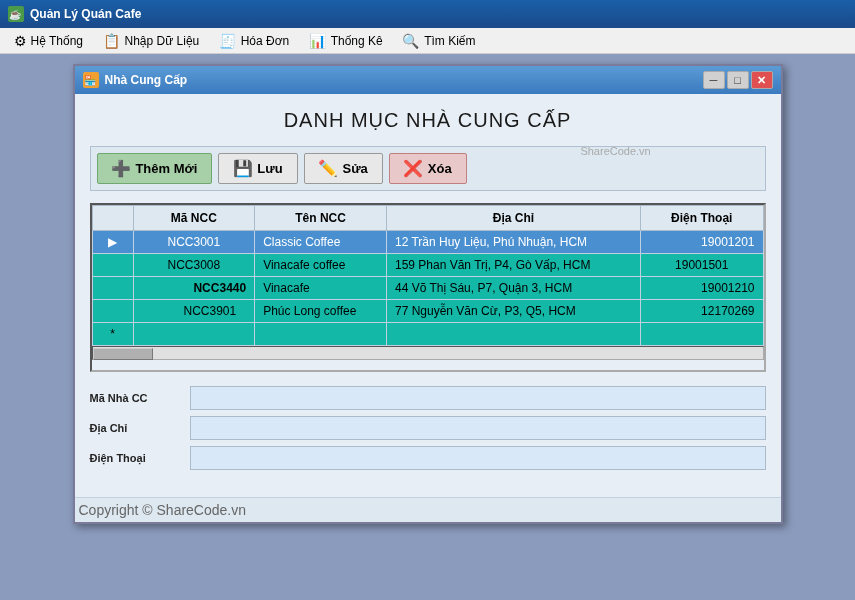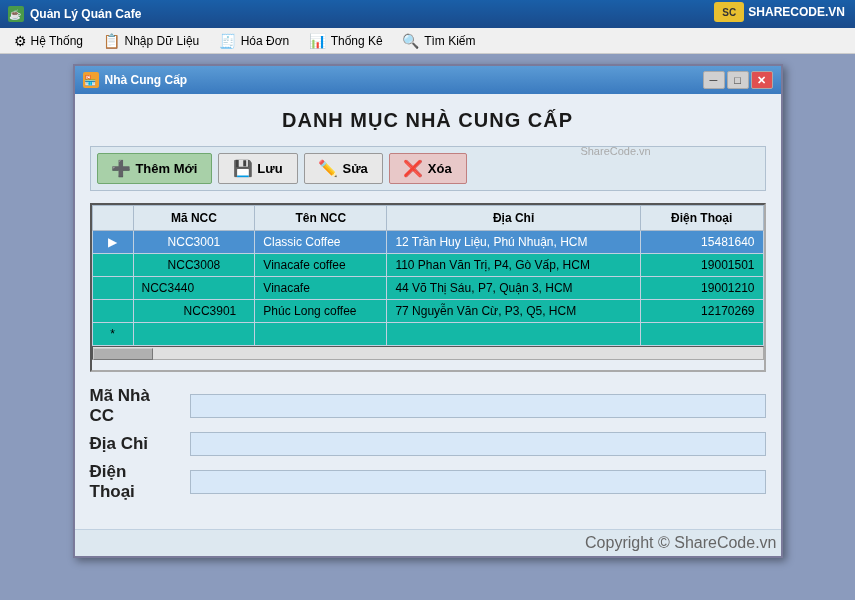--- a/index.html
+++ b/index.html
@@ -121,21 +121,21 @@
     .win-btn.close { background: #e05050; color: white; }
 
     .window-content {
       padding: 15px;
       background: #e8eef5;
     }
 
     .page-title {
       text-align: center;
       font-size: 20px;
-      font-weight: bold;
+      font-weight: normal;
       margin-bottom: 14px;
       color: #1a1a1a;
       letter-spacing: 1px;
     }
 
     .toolbar {
       display: flex;
       gap: 6px;
       margin-bottom: 12px;
       padding: 6px;
@@ -233,39 +233,39 @@
     }
 
     .form-row {
       display: flex;
       align-items: center;
       margin-bottom: 6px;
     }
 
     .form-label {
       width: 100px;
-      font-size: 17px;
+      font-size: 11px;
       font-weight: bold;
       color: #222;
       padding-right: 21px;
     }
 
     .form-input {
       flex: 1;
       height: 24px;
       background: #d8e8f8;
       border: 1px solid #aabbcc;
       padding: 2px 5px;
       font-size: 12px;
     }
 
     .copyright-bar {
       background: #dde8f0;
-      text-align: right;
-      font-size: 16px;
+      text-align: left;
+      font-size: 14px;
       color: #666;
       padding: 4px;
       border-top: 1px solid #c0d0e0;
     }
 
     .sharecode-logo {
       position: absolute;
       right: 10px;
       top: 2px;
       font-size: 12px;
@@ -288,24 +288,20 @@
       font-weight: bold;
       color: #333;
     }
   </style>
 </head>
 <body>
 
 <div class="taskbar">
   <div class="taskbar-icon">☕</div>
   <span>Quản Lý Quán Cafe</span>
-  <div class="sharecode-logo">
-    <div class="logo-icon">SC</div>
-    <span>SHARECODE.VN</span>
-  </div>
 </div>
 
 <div class="menubar">
   <div class="menu-item">
     <span class="menu-icon">⚙</span>
     <span>Hệ Thống</span>
   </div>
   <div class="menu-item">
     <span class="menu-icon">📋</span>
     <span>Nhập Dữ Liệu</span>
@@ -373,32 +369,32 @@
                 <th>Địa Chỉ</th>
                 <th>Điện Thoại</th>
               </tr>
             </thead>
             <tbody id="table-body">
             <tr class="selected">
                   <td style="text-align: center; width: 16px;">▶</td>
                   <td style="text-align: center;">NCC3001</td>
                   <td>Classic Coffee</td>
                   <td>12 Trần Huy Liệu, Phú Nhuận, HCM</td>
-                  <td style="text-align: right;">15481640</td>
+                  <td style="text-align: right;">19001201</td>
                 </tr>
                 <tr>
                   <td style="text-align: center; width: 16px;"></td>
                   <td style="text-align: center;">NCC3008</td>
                   <td>Vinacafe coffee</td>
-                  <td>110 Phan Văn Trị, P4, Gò Vấp, HCM</td>
-                  <td style="text-align: right;">19001501</td>
+                  <td>159 Phan Văn Trị, P4, Gò Vấp, HCM</td>
+                  <td style="text-align: center;">19001501</td>
                 </tr>
                 <tr>
                   <td style="text-align: center; width: 16px;"></td>
-                  <td style="text-align: left;">NCC3440</td>
+                  <td style="text-align: right; font-weight: bold;">NCC3440</td>
                   <td>Vinacafe</td>
                   <td>44 Võ Thị Sáu, P7, Quận 3, HCM</td>
                   <td style="text-align: right;">19001210</td>
                 </tr>
                 <tr>
                   <td style="text-align: center; width: 16px;"></td>
                   <td style="text-align: center; padding-left: 40px;">NCC3901</td>
                   <td>Phúc Long coffee</td>
                   <td>77 Nguyễn Văn Cừ, P3, Q5, HCM</td>
                   <td style="text-align: right;">12170269</td>

